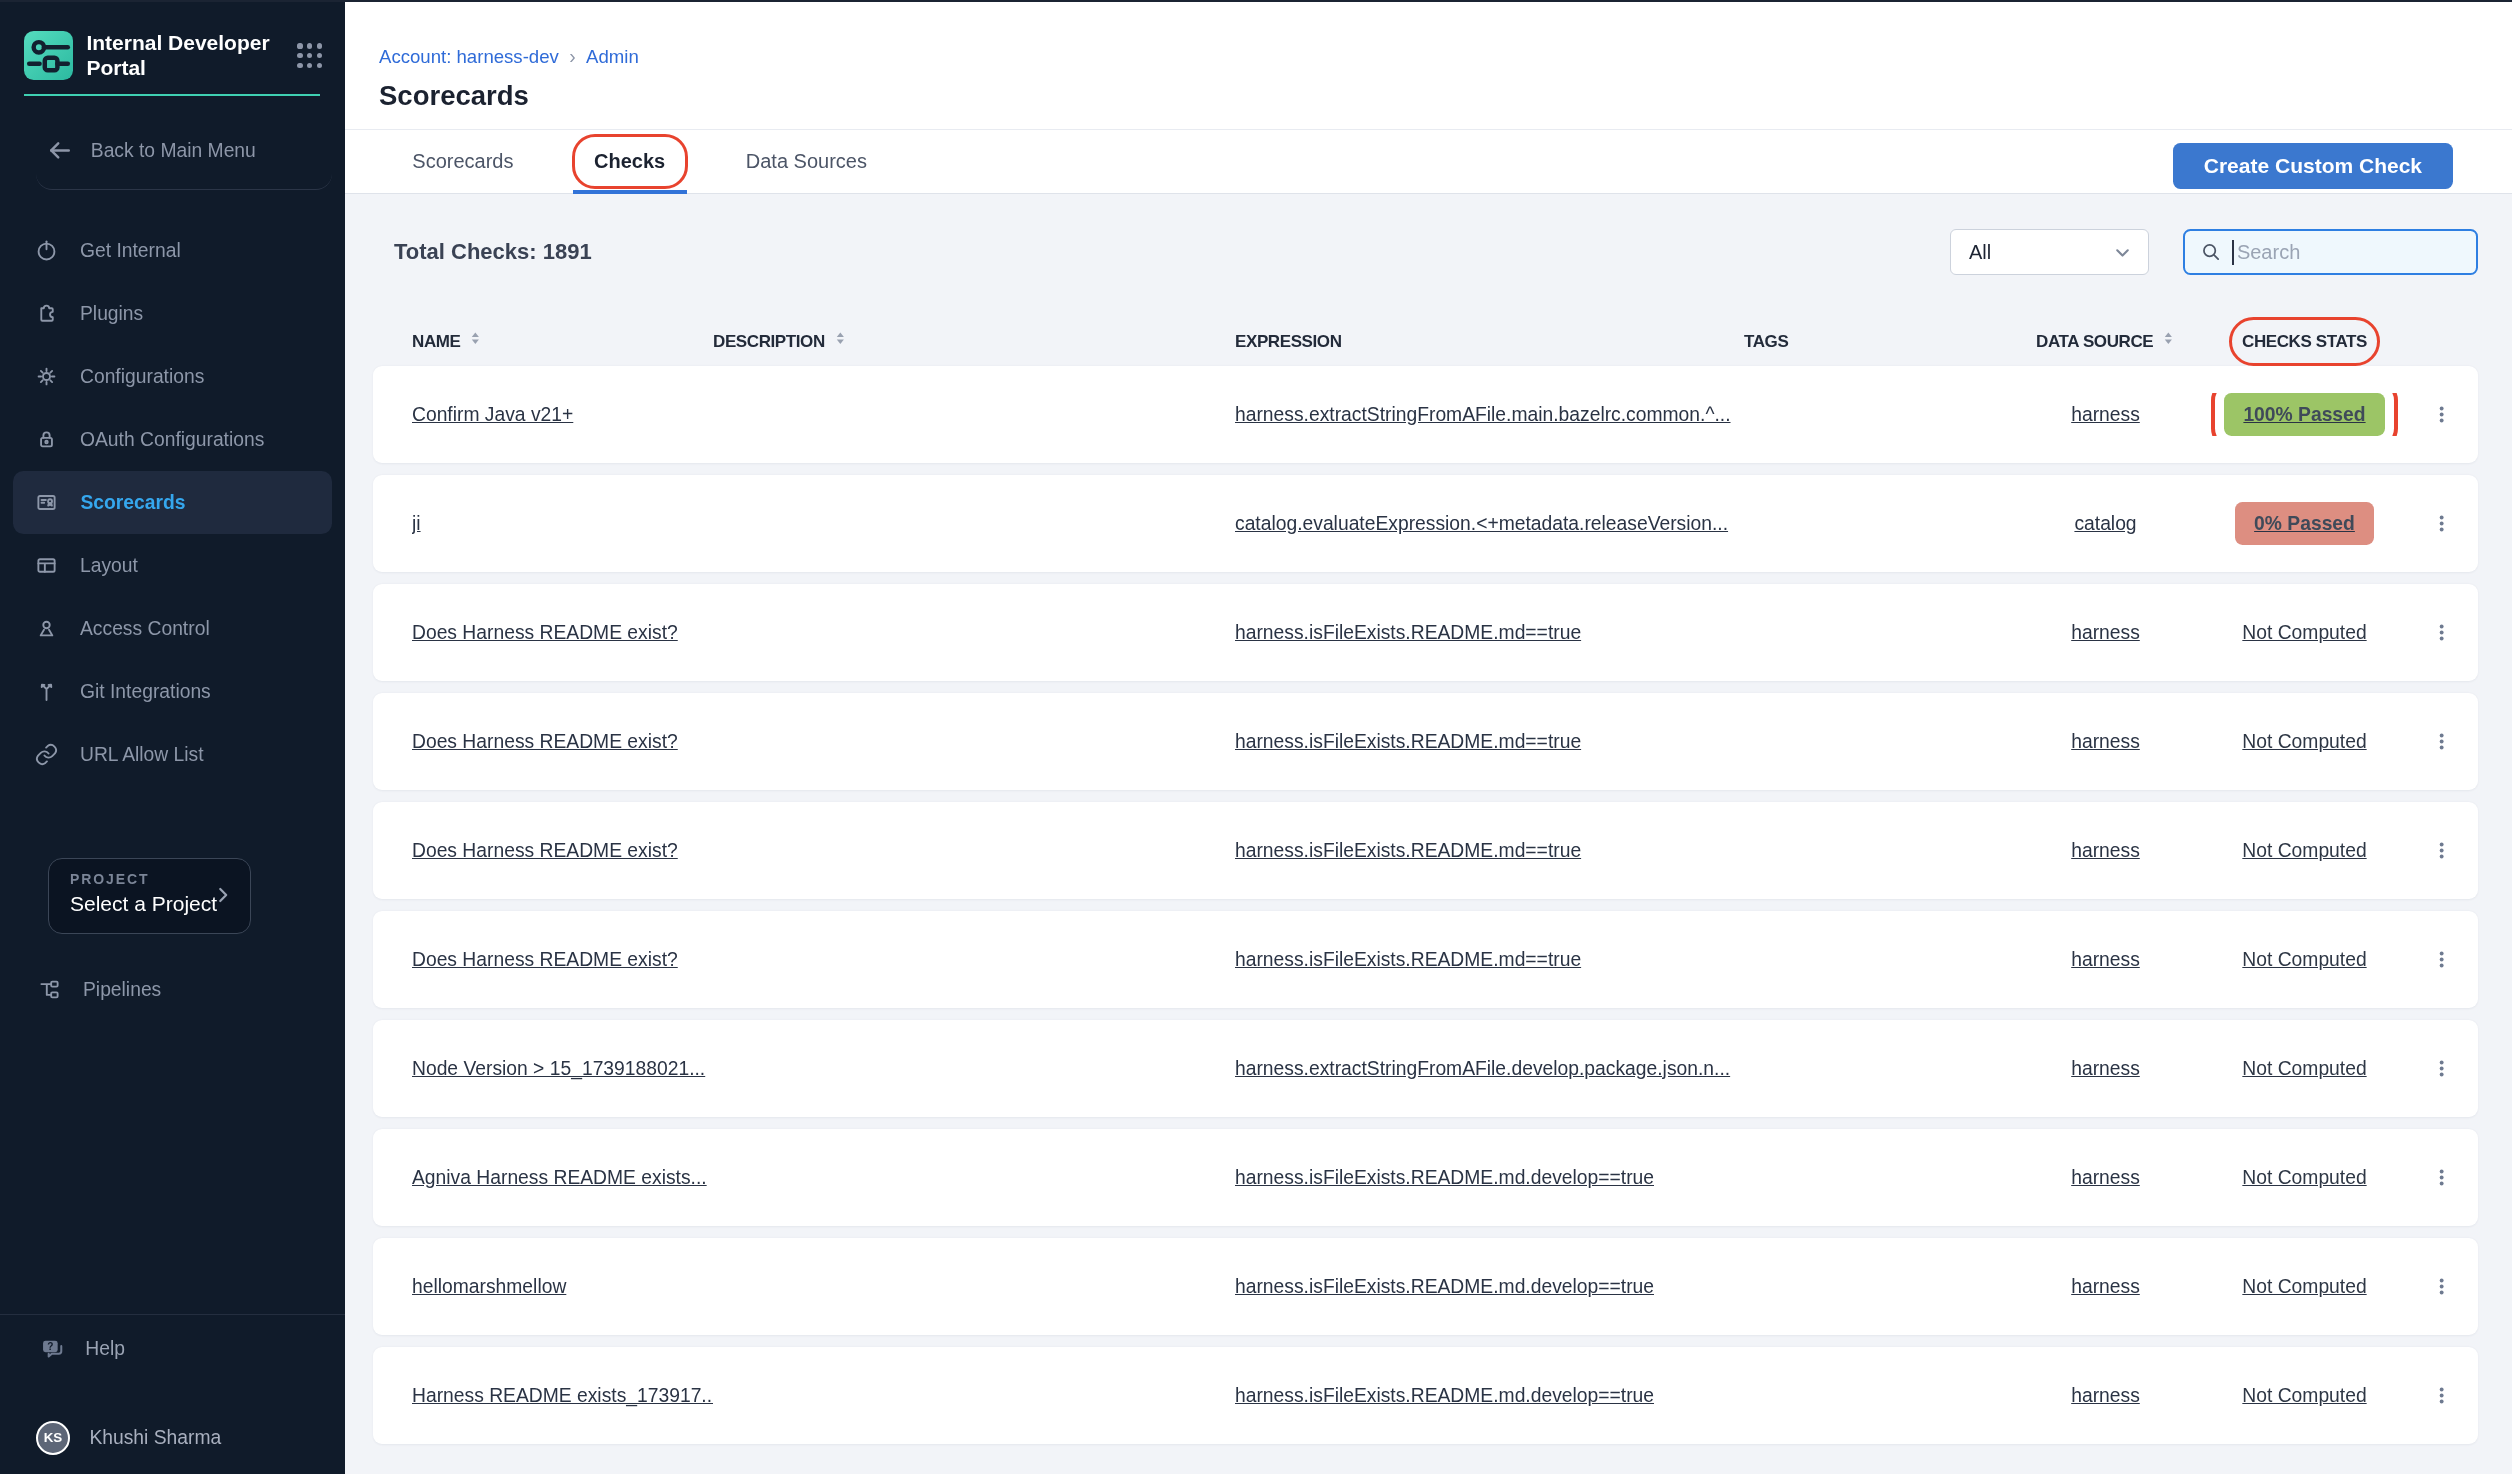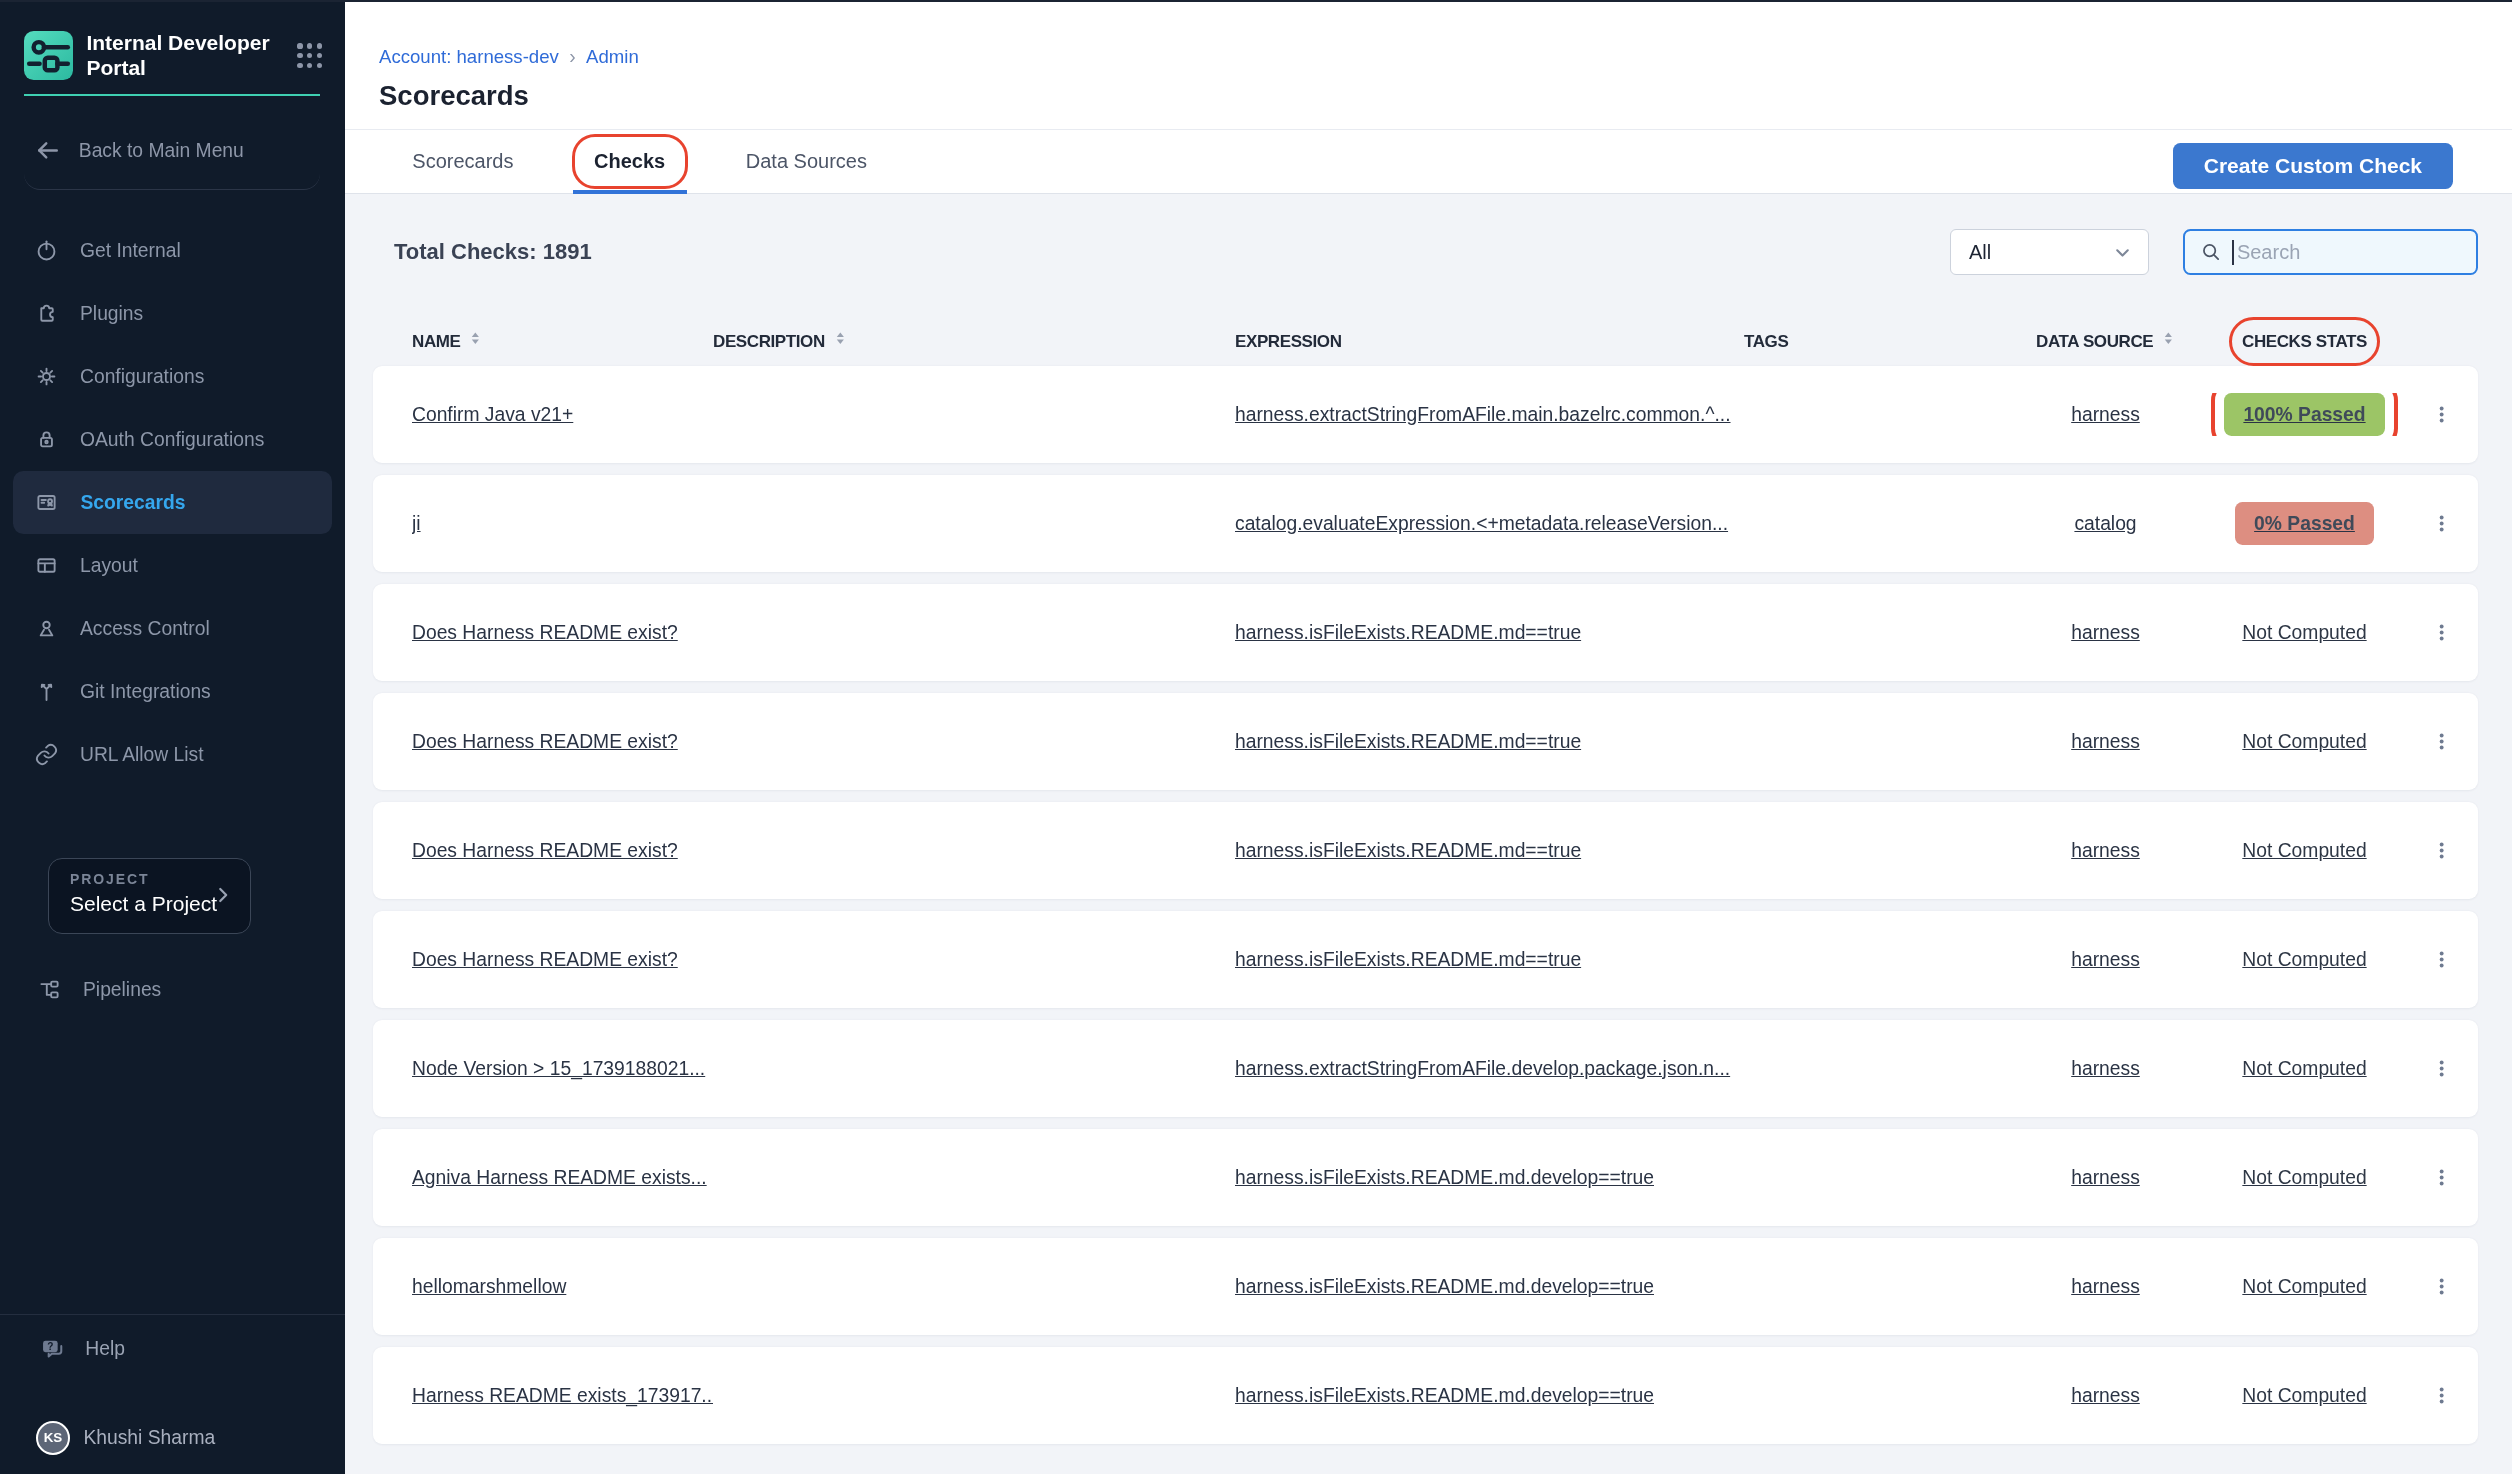--- a/index.html
+++ b/index.html
@@ -16,37 +16,37 @@
   .stk{fill:none;stroke:currentColor;stroke-width:1.8;stroke-linecap:round;stroke-linejoin:round;}
 
   
   #sidebar{position:absolute;left:0;top:0;width:345px;height:1475px;background:var(--sb-bg);color:var(--sb-muted);z-index:40;}
   .logo-row{position:absolute;top:31px;left:24px;width:298px;display:flex;align-items:center;}
   .logo-mark{width:49px;height:49px;flex:0 0 49px;}
   .logo-title{margin-left:13.4px;width:186px;font-size:21px;font-weight:bold;color:#fff;line-height:24.6px;}
   .grid-icon{margin-left:auto;display:grid;grid-template-columns:repeat(3,5.2px);grid-gap:4.5px;cursor:pointer;}
   .grid-icon i{width:5.2px;height:5.2px;border-radius:50%;background:#8d96a8;}
   .teal-rule{position:absolute;top:94px;left:24px;width:296px;height:2.2px;background:var(--teal);}
-  .back-wrap{position:absolute;top:112px;left:24px;width:296px;height:78px;border-bottom:0.7px solid #2b3547;border-radius:0 0 16.4px 16.4px;display:flex;align-items:center;color:#8d96a8;cursor:pointer;}
+  .back-wrap{position:absolute;top:112px;left:36px;width:296px;height:78px;border-bottom:0.7px solid #2b3547;border-radius:0 0 16.4px 16.4px;display:flex;align-items:center;color:#8d96a8;cursor:pointer;}
   .back-wrap .bk{width:28px;height:28px;margin-left:10.4px;}
   .back-wrap span{margin-left:16.4px;font-size:19.3px;}
   #side-nav{position:absolute;top:219px;left:0;width:345px;}
   .side-item{height:63px;display:flex;align-items:center;padding-left:34px;font-size:19.3px;color:var(--sb-muted);cursor:pointer;}
   .side-item .ic{width:25px;height:25px;margin-right:21px;flex:0 0 25px;}
   .side-item.active{margin:0 13.4px;padding-left:21px;border-radius:10.4px;background:var(--sb-active-bg);color:var(--sb-active-tx);font-weight:bold;}
   .side-item.active .ic{color:var(--sb-muted);}
   .project-box{position:absolute;top:858px;left:48px;width:203px;height:76px;border:1.5px solid #3b4657;border-radius:14px;background:#0b1422;cursor:pointer;}
   .project-box .plabel{margin:12px 0 0 21px;font-size:14px;letter-spacing:1.9px;color:#7b8597;font-weight:bold;}
   .project-box .pvalue{margin:5.2px 0 0 21px;font-size:21px;color:#fff;}
   .project-box .chev{position:absolute;right:16.4px;top:25px;width:22px;height:22px;color:#9aa3b3;}
   #pipelines-item{position:absolute;top:958px;left:0;width:345px;}
   #side-footer-divider{position:absolute;top:1314px;left:0;width:345px;border-top:0.7px solid #242e3f;}
   #help-item{position:absolute;top:1319px;left:0;width:345px;height:60px;display:flex;align-items:center;padding-left:39px;font-size:19.3px;cursor:pointer;color:#9aa3b3;}
   #help-item .ic{width:27px;height:27px;margin-right:19.3px;color:#6e7a90;}
-  #user-item{position:absolute;top:1405px;left:0;width:345px;height:65px;display:flex;align-items:center;padding-left:36px;cursor:pointer;}
+  #user-item{position:absolute;top:1405px;left:0;width:345px;height:65px;display:flex;align-items:center;padding-left:36px;cursor:pointer;gap:6px;}
   .avatar{width:34px;height:34px;border-radius:50%;background:#5d6677;border:2.2px solid #fff;color:#fff;font-size:13.4px;font-weight:bold;display:flex;align-items:center;justify-content:center;}
   #user-item span{margin-left:13.4px;font-size:19.3px;color:#a9b0bf;}
 
   
   #main{position:absolute;left:345px;top:4px;width:2167px;height:1473px;background:#fff;margin-top:20px;}
   .page-header{height:106px;padding:22px 0 0 34px;border-bottom:0.7px solid #e8ebf1;}
   .breadcrumb{display:flex;align-items:center;font-size:18.6px;}
   .breadcrumb a{color:var(--link-blue);text-decoration:none;cursor:pointer;}
   .breadcrumb .sep{margin:0 10.4px;color:#8d96a8;font-size:19.3px;}
   .page-title{margin-top:12px;font-size:27.5px;font-weight:bold;color:var(--ink);}

